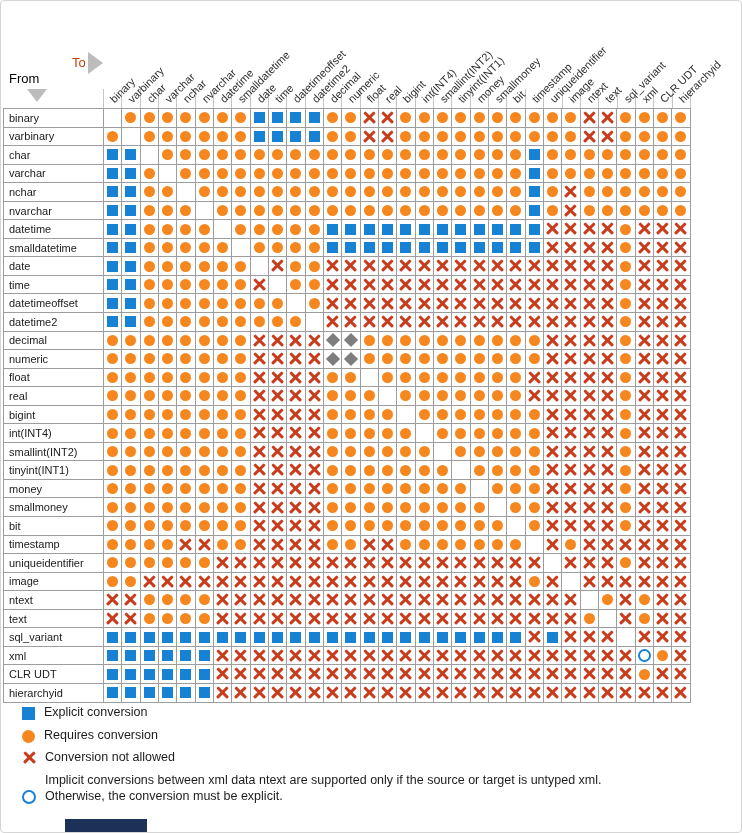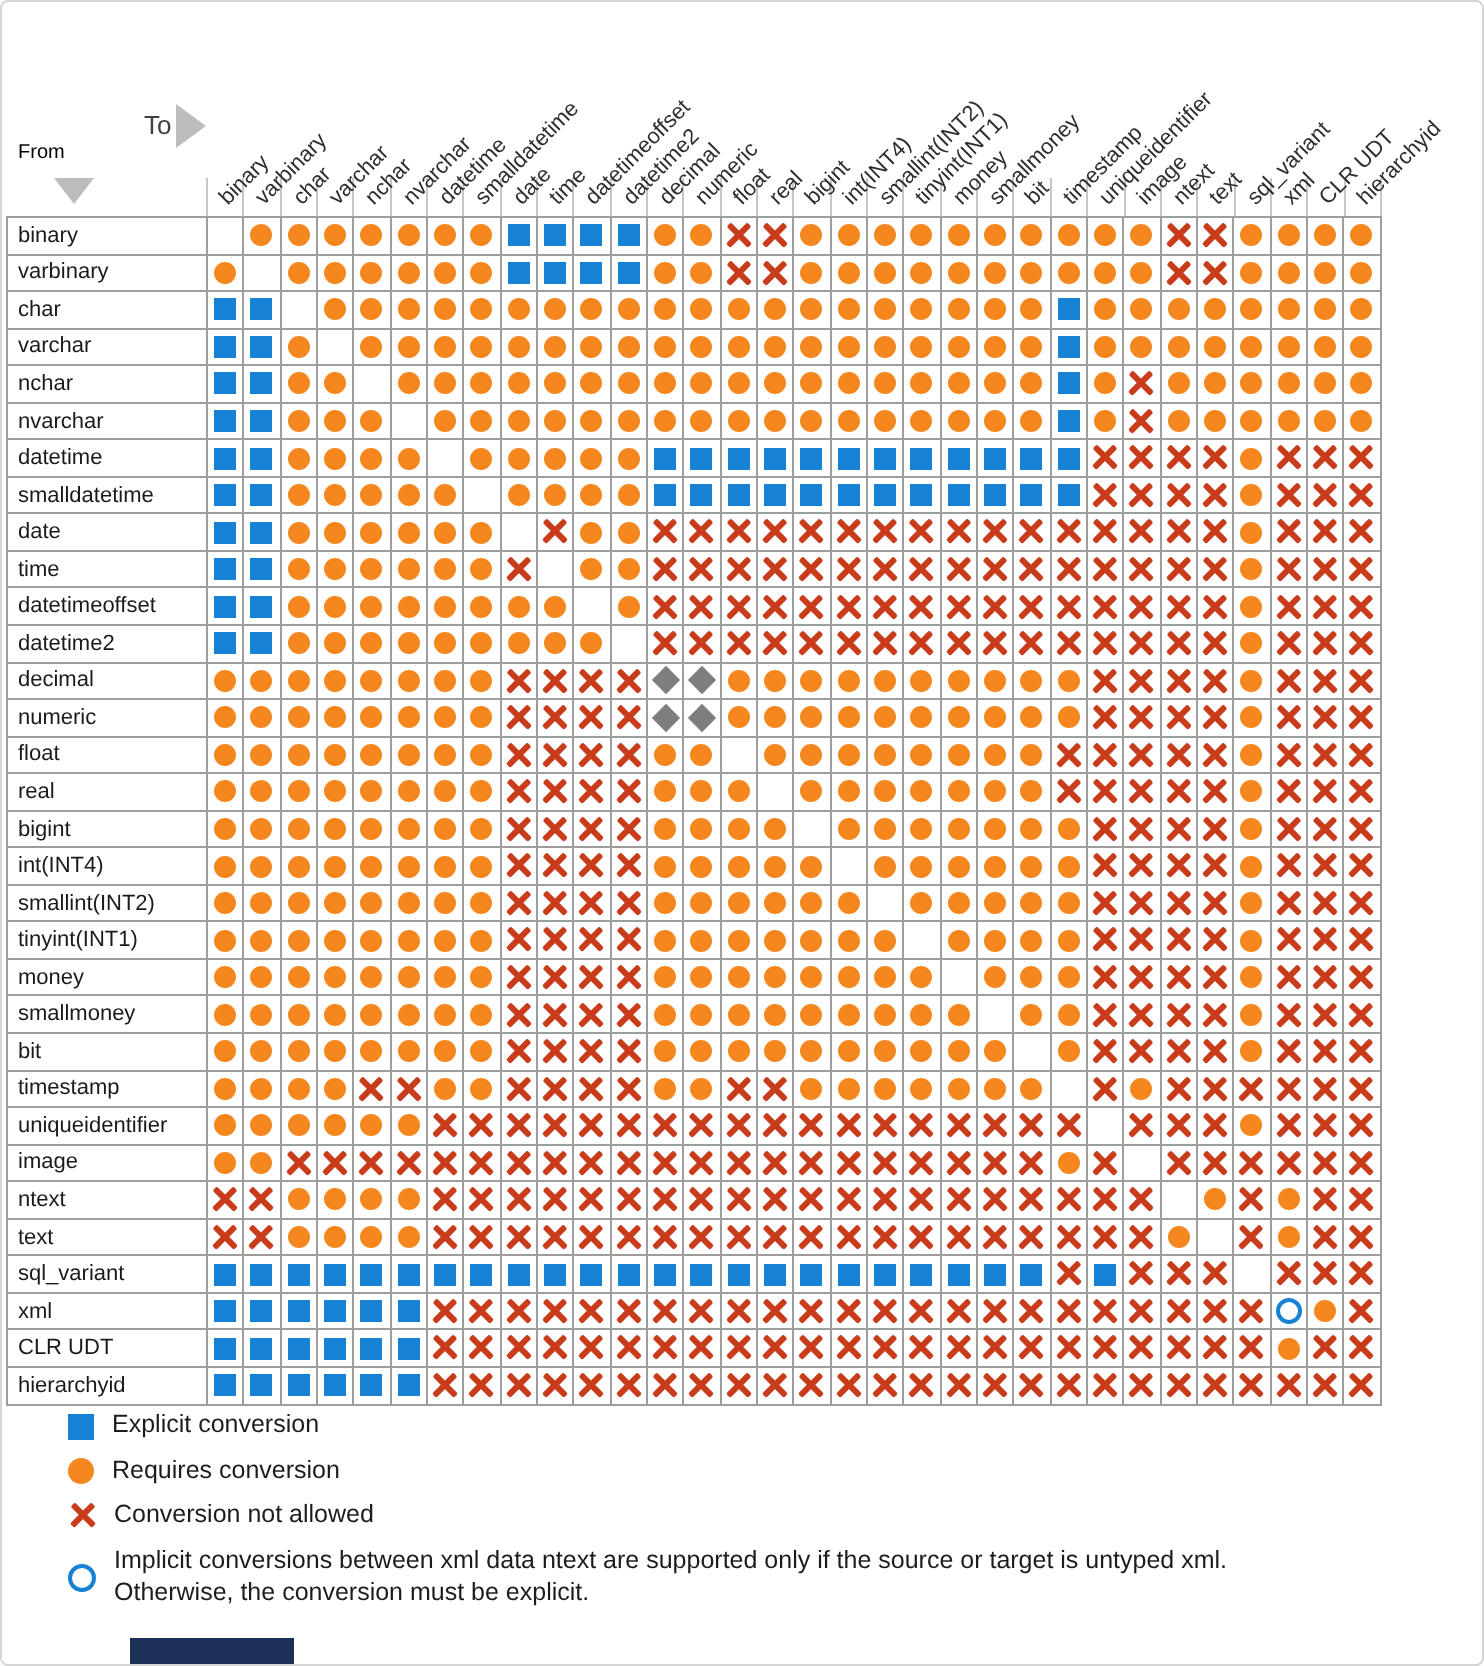--- a/index.html
+++ b/index.html
@@ -4,24 +4,24 @@
 <style>
   html,body { margin:0; padding:0; background:#fff; }
   body { width:742px; height:833px; position:relative; font-family:"Liberation Sans",sans-serif; }
   .page { position:absolute; inset:0; border:1px solid #d5d5d5; border-radius:4px; background:#fff; overflow:hidden; box-sizing:border-box; }
 
   
   .header { position:absolute; left:0; top:0; width:742px; height:107px; }
   .tick { position:absolute; bottom:0; width:1px; height:19px; background:#c6c6c6; }
   .col-label { position:absolute; bottom:3px; transform-origin:0 100%; transform:rotate(-45deg);
                white-space:nowrap; font-size:11px; color:#2e2e2e; }
-  .to-label   { position:absolute; left:71px; top:54px; font-size:13px; color:#404040; }
+  .to-label   { position:absolute; left:71px; top:54px; font-size:13px; color:#c2410c; }
   .to-arrow   { position:absolute; left:87px; top:51px; width:0; height:0;
                 border-left:15px solid #bcbcbc; border-top:11px solid transparent; border-bottom:11px solid transparent; }
-  .from-label { position:absolute; left:8px; top:70px; font-size:10px; color:#000; }
+  .from-label { position:absolute; left:8px; top:70px; font-size:13px; color:#000; }
   .from-arrow { position:absolute; left:26px; top:88px; width:0; height:0;
                 border-top:13px solid #bcbcbc; border-left:10px solid transparent; border-right:10px solid transparent; }
 
   
   .matrix { position:absolute; left:2px; top:107px; display:grid;
             grid-template-columns:99px repeat(32,17.34px); grid-auto-rows:17.55px; gap:1px;
             background:var(--c-grid-line,#9d9d9d); border:1px solid var(--c-grid-line,#9d9d9d); }
   .row-label { background:#fff; font-size:11px; color:#1a1a1a; display:flex; align-items:center;
                padding-left:5px; overflow:hidden; white-space:nowrap; }
   .cell { background:#fff; display:flex; align-items:center; justify-content:center; }
@@ -32,21 +32,21 @@
   .sym-D { width:10px; height:10px; background:var(--c-cast-diamond,#7e7e7e); transform:rotate(45deg); }
   .sym-U { width:9px; height:9px; border-radius:50%; border:2px solid var(--c-untyped-xml,#1781d4); background:#fff; box-sizing:content-box; }
   .sym-X { position:relative; width:14px; height:14px; }
   .sym-X::before, .sym-X::after { content:""; position:absolute; left:-0.5px; top:5.3px; width:15px; height:3.4px;
             background:var(--c-not-allowed,#c83b1b); border-radius:1px; }
   .sym-X::before { transform:rotate(45deg); }
   .sym-X::after  { transform:rotate(-45deg); }
 
   
   .legend { position:absolute; left:21px; top:703px; }
-  .legend-item { display:flex; align-items:center; margin-bottom:6.5px;margin-left:12px; }
+  .legend-item { display:flex; align-items:flex-end; margin-bottom:6.5px; }
   .legend-icon { flex:0 0 auto; margin-right:9px; margin-top:2px; display:block; }
   .legend .sym-O { width:13px; height:13px; }
   .legend .sym-S { width:13px; height:13px; }
   .legend .sym-D { width:11px; height:11px; margin:1px; }
   .legend .sym-U { width:10px; height:10px; }
   .legend .sym-X { margin-top:1px; }
   .legend-text { font-size:12.5px; color:#1c1c1c; line-height:16px; }
 
   .bottom-bar { position:absolute; left:64px; top:818px; width:82px; height:13px; background:#1b3158; }
 </style>

